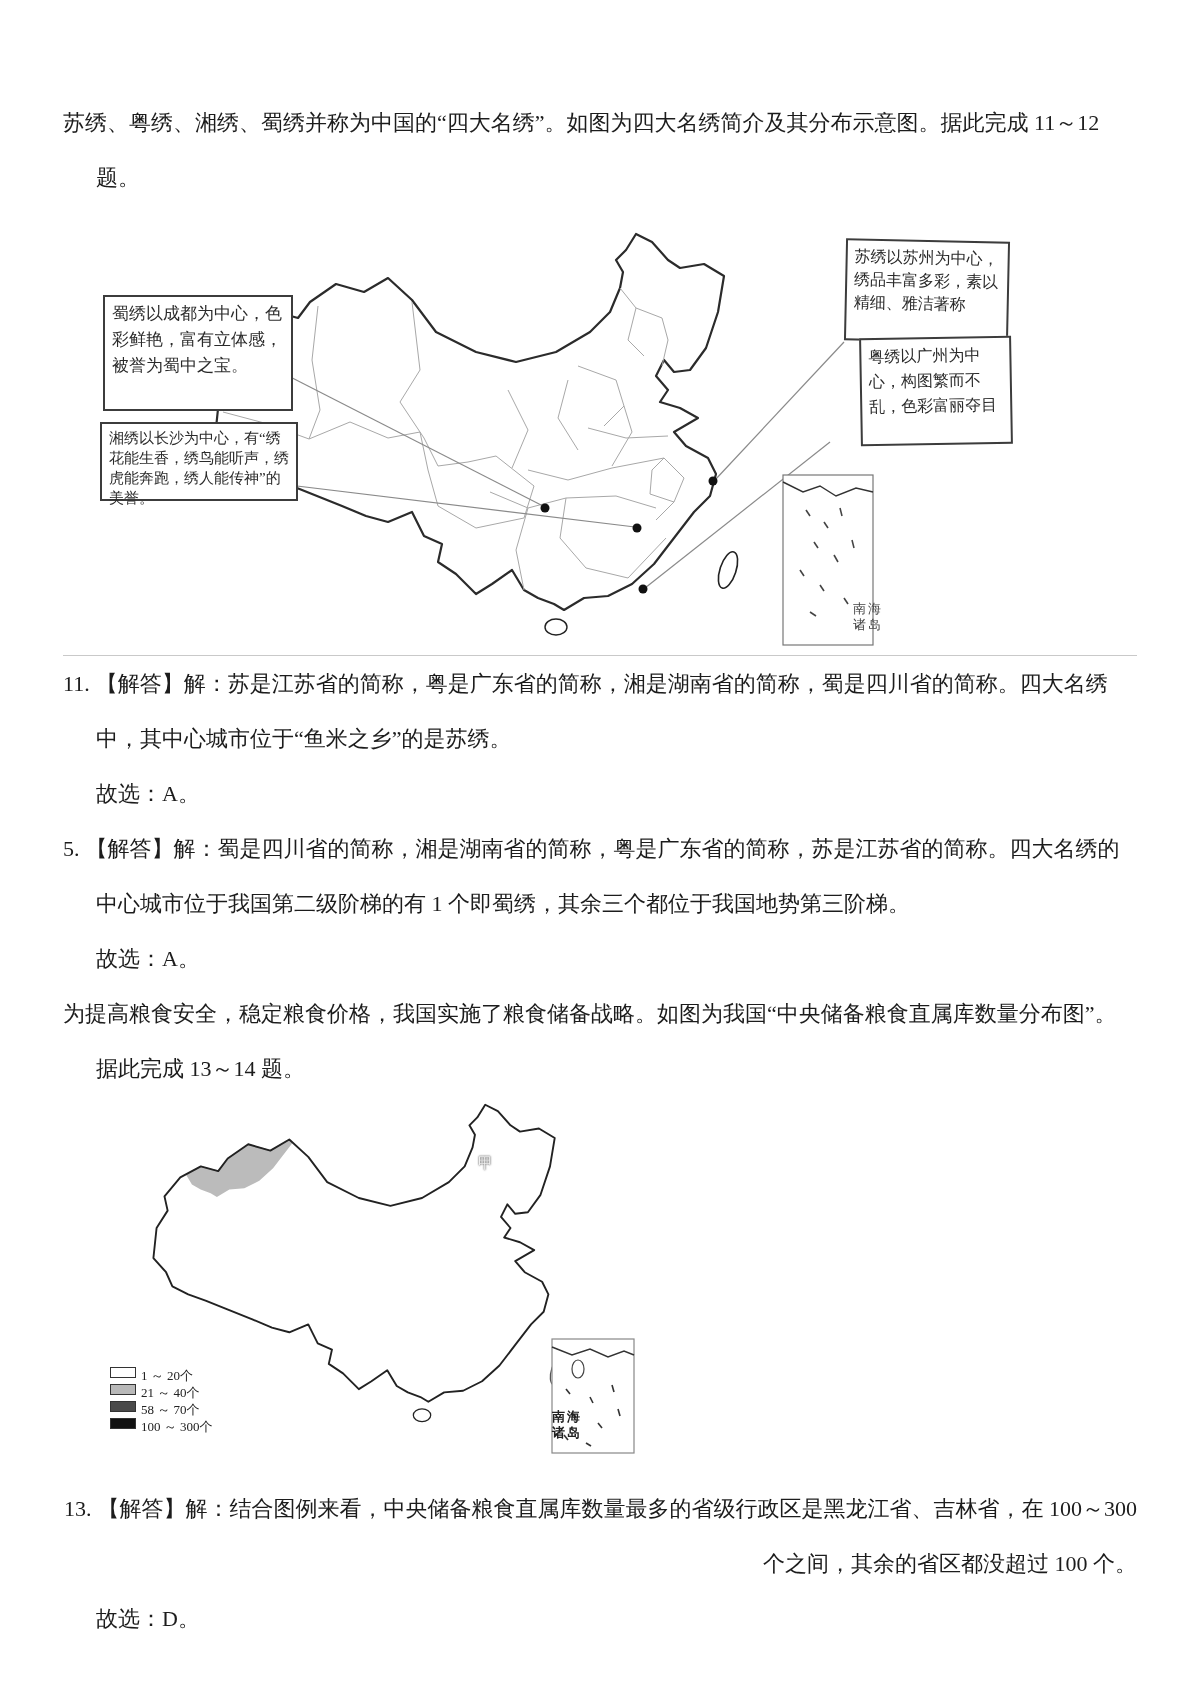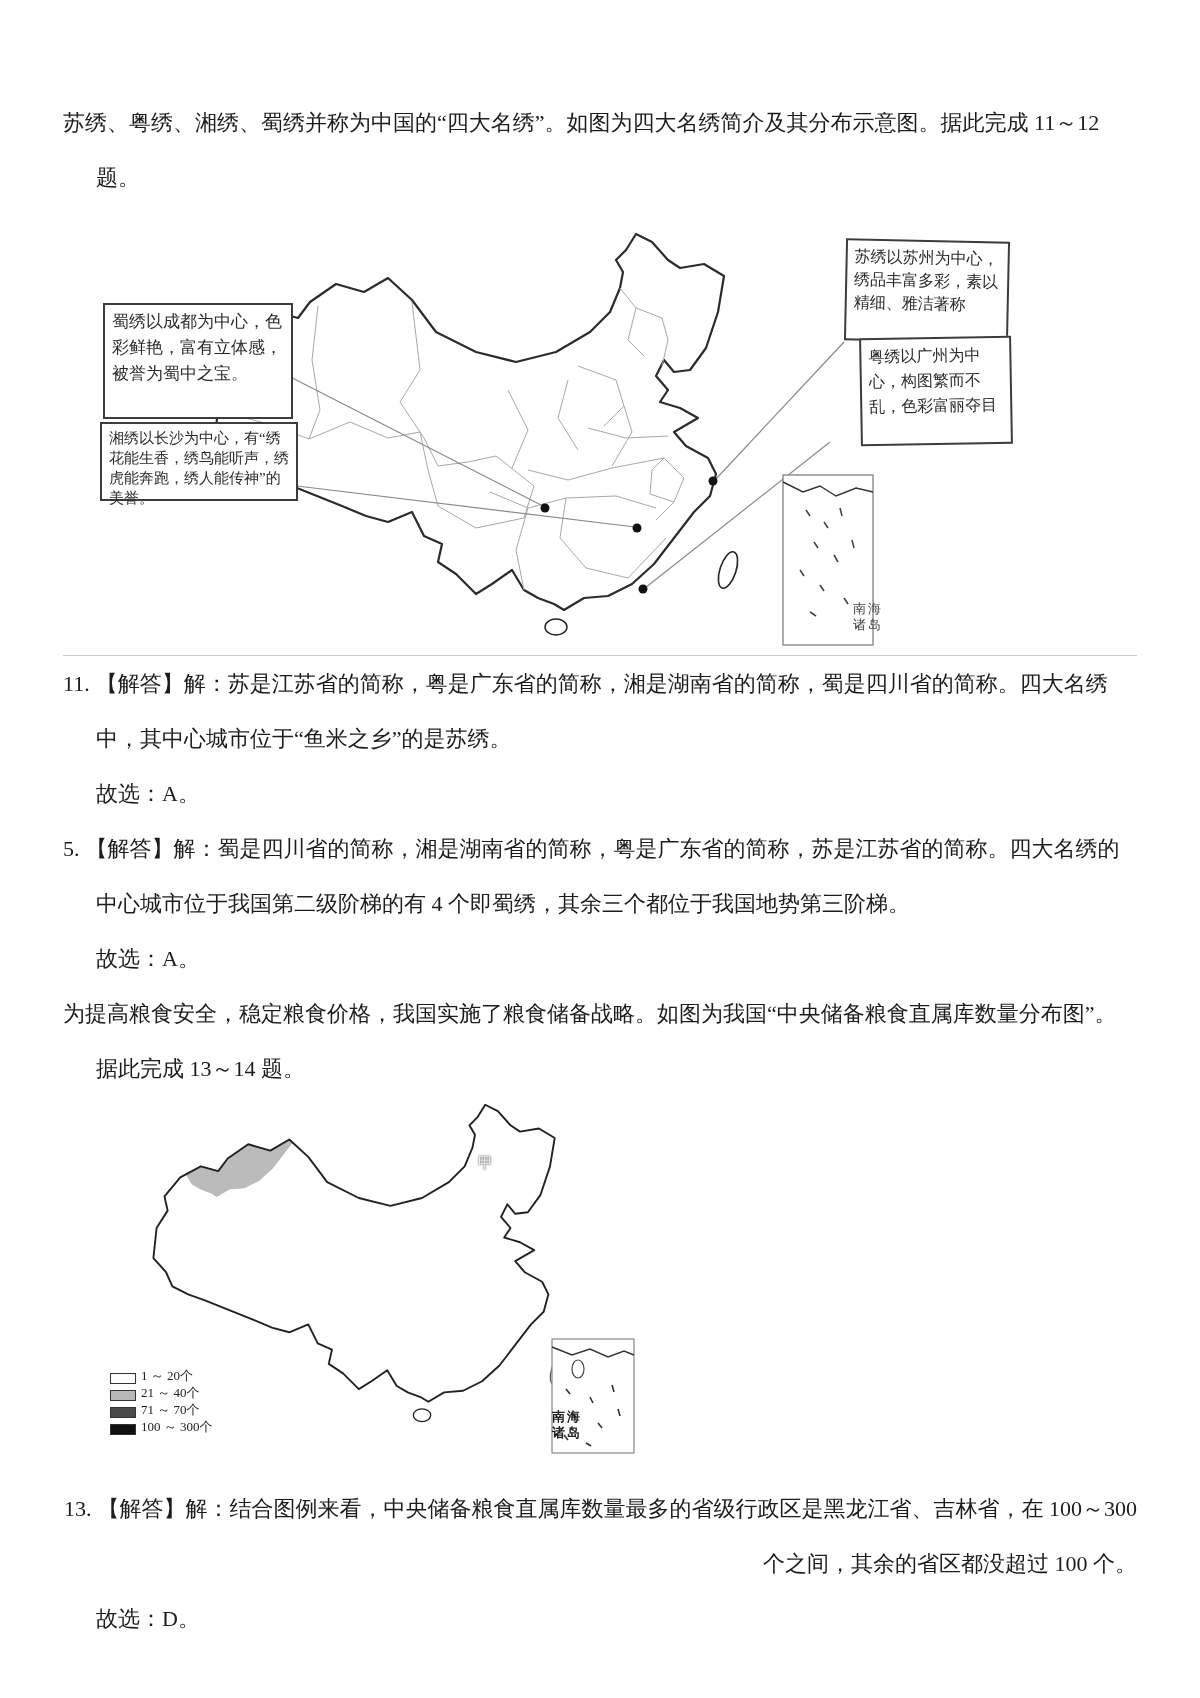--- a/index.html
+++ b/index.html
@@ -7,31 +7,31 @@
   .content{padding:95px 63px 40px 63px;width:1074px;box-sizing:content-box;font-family:Liberation Serif, serif;}
   p{margin:0;line-height:55px;}
   .hang{padding-left:33px;text-indent:-33px;}
   .choice{margin-left:33px;}
   .qnum{margin-right:6px;}
   
   .fig1{position:relative;width:1074px;height:440px;margin-top:10px;border-bottom:1px solid #c9c9c9;}
   .fig1 svg{position:absolute;left:0;top:0;}
   .mapbox{position:absolute;border:2px solid #3c3c3c;background:#fff;box-sizing:border-box;color:#2a2a2a;}
   .mapbox .bt{display:block;padding:4px 7px;text-indent:0;}
-  .box-shu{left:40px;top:88px;width:190px;height:116px;font-size:17px;line-height:26px;}
+  .box-shu{left:40px;top:80px;width:190px;height:116px;font-size:17px;line-height:26px;}
   .box-xiang{left:37px;top:207px;width:198px;height:79px;font-size:15px;line-height:20px;}
   .box-su{left:782px;top:25px;width:164px;height:102px;font-size:16px;line-height:23px;transform:rotate(1.2deg);}
   .box-yue{left:797px;top:122px;width:152px;height:108px;font-size:16px;line-height:25px;transform:rotate(-1deg);}
   .inset-label{position:absolute;width:34px;font-size:13px;line-height:16px;color:#444;letter-spacing:2px;text-indent:0;}
   .il1{left:790px;top:386px;}
   
   .fig2{position:relative;width:1074px;height:360px;margin-top:5px;}
   .fig2 svg{position:absolute;left:37px;top:0;}
   .legend{position:absolute;left:47px;top:266px;}
-  .lg-row{display:flex;align-items:flex-end;height:17px;}
+  .lg-row{display:flex;align-items:flex-start;height:17px;}
   .sw{display:inline-block;width:26px;height:11px;border:1px solid #333;box-sizing:border-box;}
   .lg-label{font-size:13px;margin-left:5px;line-height:17px;color:#222;}
   .jia{position:absolute;left:415px;top:55px;color:#f2f2f2;font-size:15px;line-height:15px;text-shadow:0 0 2px #000;}
   .il2{left:489px;top:308px;color:#222;font-weight:bold;}
 </style>
 </head>
 <body>
 
 <div class="content">
 
@@ -109,21 +109,21 @@
       </div>
     <div class="mapbox box-yue">
         <span class="bt">粤绣以广州为中心，构图繁而不乱，色彩富丽夺目</span>
       </div>
     <div class="inset-label il1">南海诸岛</div>
   </div>
 
   <p class="hang"><span class="qnum">11.</span><span>【解答】</span><span>解：苏是江苏省的简称，粤是广东省的简称，湘是湖南省的简称，蜀是四川省的简称。四大名绣中，其中心城市位于“鱼米之乡”的是苏绣。</span></p>
   <p class="choice">故选：A。</p>
 
-  <p class="hang"><span class="qnum">5.</span><span>【解答】</span><span>解：蜀是四川省的简称，湘是湖南省的简称，粤是广东省的简称，苏是江苏省的简称。四大名绣的中心城市位于我国第二级阶梯的有 4 个即蜀绣，其余三个都位于我国地势第三阶梯。</span></p>
+  <p class="hang"><span class="qnum">5.</span><span>【解答】</span><span>解：蜀是四川省的简称，湘是湖南省的简称，粤是广东省的简称，苏是江苏省的简称。四大名绣的中心城市位于我国第二级阶梯的有 1 个即蜀绣，其余三个都位于我国地势第三阶梯。</span></p>
   <p class="choice">故选：A。</p>
 
   <p class="hang"><span>为提高粮食安全，稳定粮食价格，我国实施了粮食储备战略。如图为我国“中央储备粮食直属库数量分布图”。据此完成 13～14 题。</span></p>
 
   <div class="fig2">
     <svg width="580" height="360" viewBox="0 0 580 360">
       <defs>
         <clipPath id="cnclip">
             <use href="#cn" transform="translate(-142.5,-141.6) scale(0.79)"></use>
           </clipPath>
@@ -173,21 +173,21 @@
       <div class="lg-row">
           <span class="sw" style="background-color: rgb(255, 255, 255);"></span>
           <span class="lg-label">1 ～ 20个</span>
         </div>
       <div class="lg-row">
           <span class="sw" style="background-color: rgb(184, 184, 184);"></span>
           <span class="lg-label">21 ～ 40个</span>
         </div>
       <div class="lg-row">
           <span class="sw" style="background-color: rgb(74, 74, 74);"></span>
-          <span class="lg-label">71 ～ 70个</span>
+          <span class="lg-label">58 ～ 70个</span>
         </div>
       <div class="lg-row">
           <span class="sw" style="background-color: rgb(17, 17, 17);"></span>
           <span class="lg-label">100 ～ 300个</span>
         </div>
     </div>
   </div>
 
   <p class="hang" style="margin-top:20px;text-align:right;"><span class="qnum">13.</span><span>【解答】</span><span>解：结合图例来看，中央储备粮食直属库数量最多的省级行政区是黑龙江省、吉林省，在 100～300 个之间，其余的省区都没超过 100 个。</span></p>
   <p class="choice">故选：D。</p>

